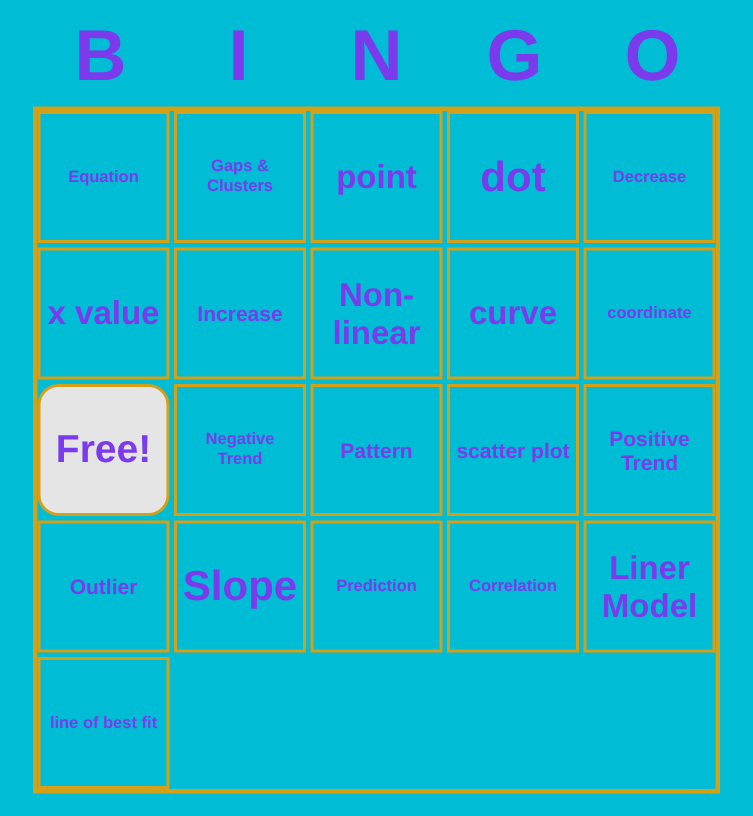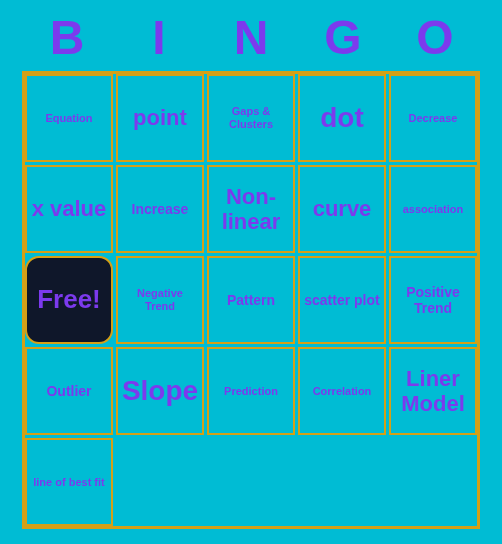--- a/index.html
+++ b/index.html
@@ -47,21 +47,21 @@
     .cell span {
       color: #7c3aed;
       font-weight: bold;
       line-height: 1.15;
     }
     .cell.small span { font-size: 11px; }
     .cell.medium span { font-size: 14px; }
     .cell.large span { font-size: 22px; }
     .cell.xlarge span { font-size: 28px; }
     .cell.free {
-      background: #0f172a;
+      background: #e5e5e5;
       border-radius: 14px;
     }
     .cell.free span {
       font-size: 26px;
       color: #7c3aed;
     }
   </style>
 </head>
 <body>
 
@@ -71,46 +71,46 @@
     <div class="bingo-letter">I</div>
     <div class="bingo-letter">N</div>
     <div class="bingo-letter">G</div>
     <div class="bingo-letter">O</div>
   </div>
 <div class="bingo-grid">
 
 <div class="cell small">
       <span>Equation</span>
     </div>
+    <div class="cell small">
+      <span>Gaps &amp; Clusters</span>
+    </div>
     <div class="cell large">
       <span>point</span>
-    </div>
-    <div class="cell small">
-      <span>Gaps &amp; Clusters</span>
     </div>
     <div class="cell xlarge">
       <span>dot</span>
     </div>
     <div class="cell small">
       <span>Decrease</span>
     </div>
     <div class="cell large">
       <span>x value</span>
     </div>
     <div class="cell medium">
       <span>Increase</span>
     </div>
     <div class="cell large">
       <span>Non-linear</span>
     </div>
     <div class="cell large">
       <span>curve</span>
     </div>
     <div class="cell small">
-      <span>association</span>
+      <span>coordinate</span>
     </div>
     <div class="cell free">
       <span style="font-size: 26px;">Free!</span>
     </div>
     <div class="cell small">
       <span>Negative Trend</span>
     </div>
     <div class="cell medium">
       <span>Pattern</span>
     </div>

